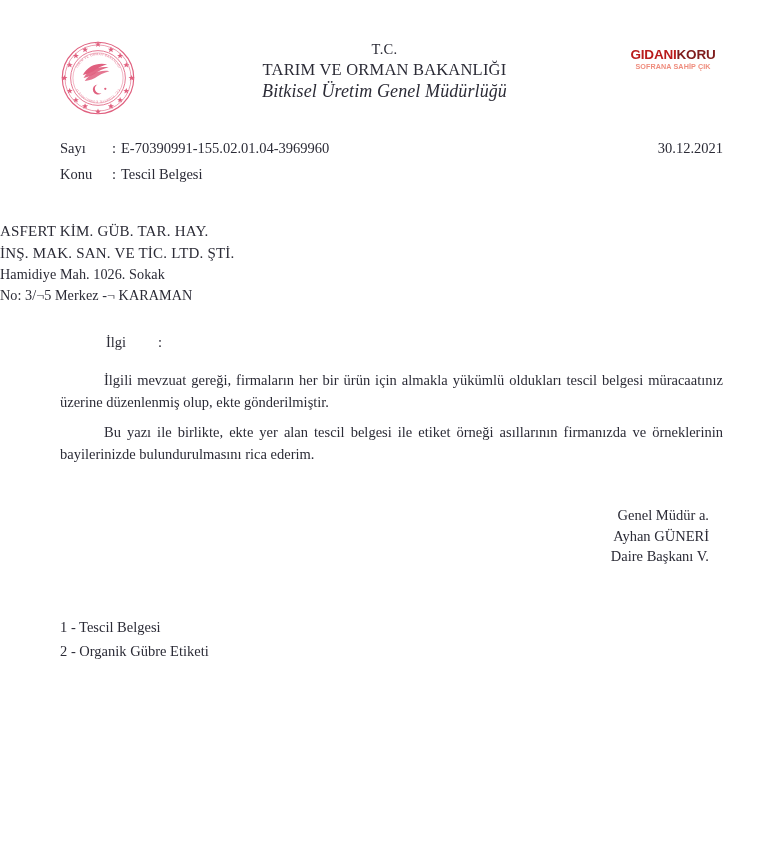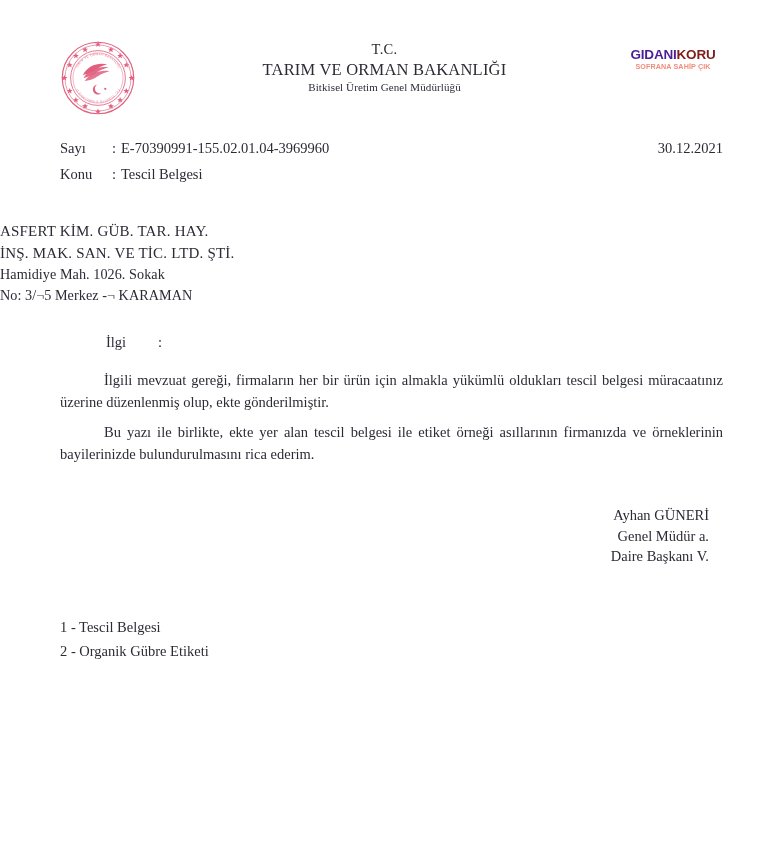--- a/index.html
+++ b/index.html
@@ -47,41 +47,42 @@
   }
   .ministry-tc {
     font-size: 14.5px;
     letter-spacing: 0.3px;
   }
   .ministry-name {
     font-size: 16.5px;
     letter-spacing: 0.2px;
   }
   .ministry-dept {
-    font-size: 11px;
+    font-size: 18px;
     letter-spacing: 0.1px;
+    font-style: italic;
   }
 
   
   .campaign-logo {
     position: absolute;
     right: 44px;
     top: 48px;
     width: 104px;
     text-align: center;
     font-family: "Liberation Sans", "DejaVu Sans", sans-serif;
     line-height: 1.05;
   }
   .campaign-main {
     font-size: 13.5px;
     font-weight: bold;
     letter-spacing: -0.2px;
     white-space: nowrap;
   }
-  .campaign-word-a { color: #4c1d95; }
+  .campaign-word-a { color: #b91c1c; }
   .campaign-word-b { color: #7f1d1d; }
   .campaign-sub {
     margin-top: 1px;
     font-size: 7.2px;
     font-weight: bold;
     color: #ef8d7e;
     letter-spacing: 0.1px;
     white-space: nowrap;
   }
 
@@ -277,22 +278,22 @@
       <span class="ref-sep">:</span>
     </div>
   </div>
 
   <div class="body-text">
     <p class="body-par">İlgili mevzuat gereği, firmaların her bir ürün için almakla yükümlü oldukları tescil belgesi müracaatınız üzerine düzenlenmiş olup, ekte gönderilmiştir.</p>
     <p class="body-par">Bu yazı ile birlikte, ekte yer alan tescil belgesi ile etiket örneği asıllarının firmanızda ve örneklerinin bayilerinizde bulundurulmasını rica ederim.</p>
   </div>
 
   <div class="signature">
+    <div class="sig-line">Genel Müdür a.</div>
     <div class="sig-line">Ayhan GÜNERİ</div>
-    <div class="sig-line">Genel Müdür a.</div>
     <div class="sig-line">Daire Başkanı V.</div>
   </div>
 
   <div class="attachments">
     <div class="att-item">1 - Tescil Belgesi</div>
     <div class="att-item">2 - Organik Gübre Etiketi</div>
   </div>
 
 </div>
 

